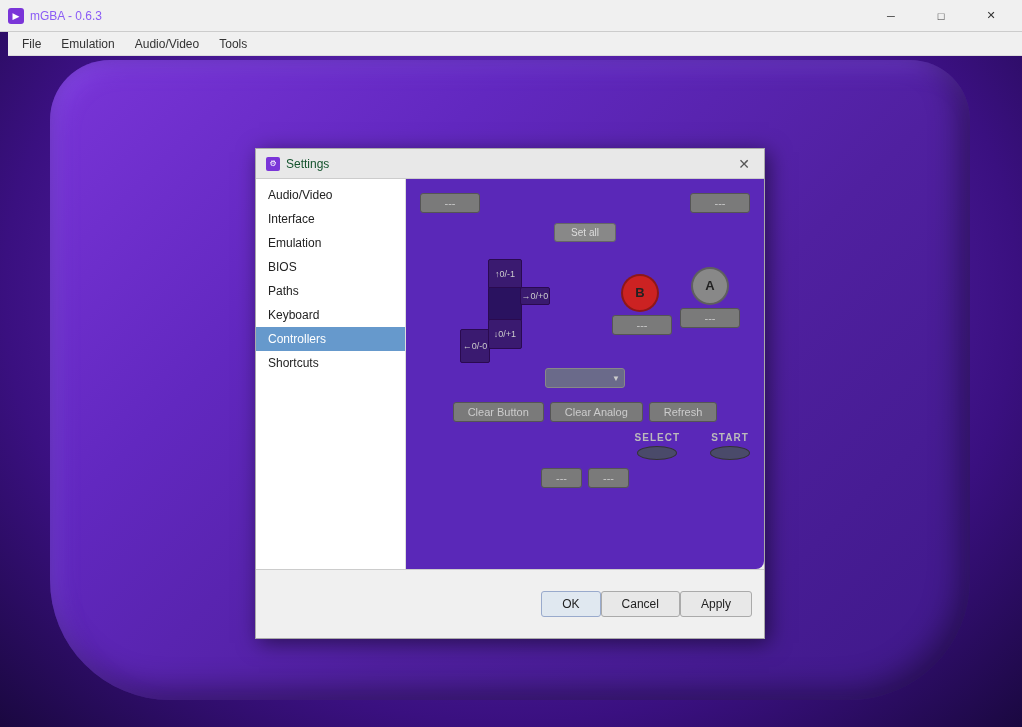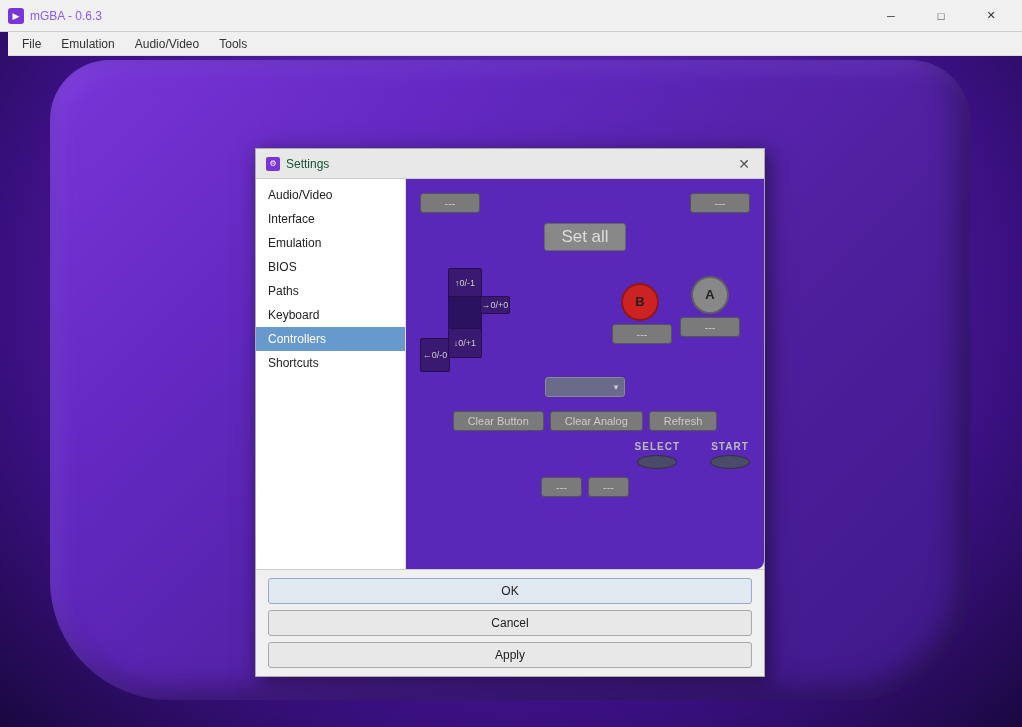--- a/index.html
+++ b/index.html
@@ -184,41 +184,41 @@
       min-width: 60px;
       text-align: center;
     }
 
     .set-all-btn {
       background: #888;
       color: #ddd;
       border: 1px solid #666;
       border-radius: 3px;
       padding: 3px 16px;
-      font-size: 17px;
+      font-size: 10px;
       cursor: pointer;
     }
 
     
     .middle-area {
       display: flex;
       align-items: center;
       justify-content: space-between;
       width: 100%;
       margin: 6px 0;
     }
 
     
     .dpad-container {
       position: relative;
       width: 130px;
       height: 100px;
       display: flex;
       align-items: center;
-      justify-content: flex-start;
+      justify-content: flex-end;
     }
     .dpad-cross {
       position: relative;
       width: 90px;
       height: 90px;
     }
     .dpad-up, .dpad-down, .dpad-left, .dpad-right, .dpad-center {
       position: absolute;
       background: #3a1a70;
       border: 1px solid #2a0a50;
@@ -340,25 +340,24 @@
       border-radius: 3px;
       padding: 3px 14px;
       font-size: 11px;
       cursor: pointer;
     }
 
     
     .dialog-footer {
       background: #f0f0f0;
       border-top: 1px solid #ccc;
-      padding: 8px 12px;
+      padding: 21px 12px;
       display: flex;
       justify-content: flex-end;
-      gap: 6px;
-      flex-direction: column;
+      gap: 0;
     }
     .footer-btn {
       padding: 5px 20px;
       border: 1px solid #aaa;
       border-radius: 3px;
       background: #e8e8e8;
       cursor: pointer;
       font-size: 12px;
       color: #222;
     }

